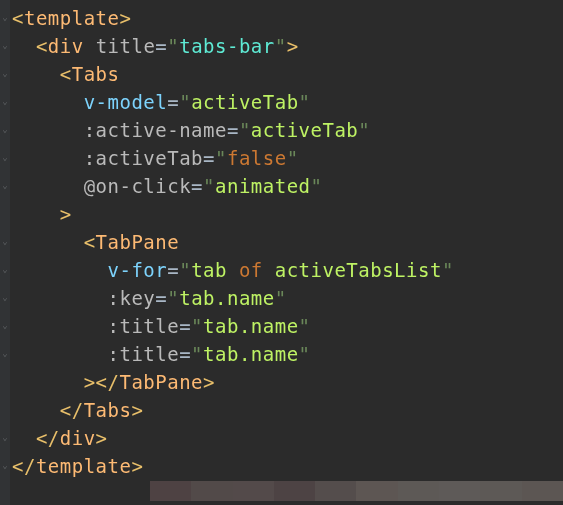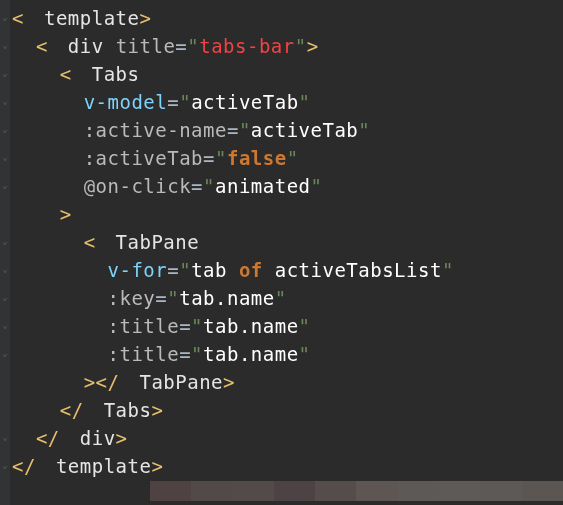--- a/index.html
+++ b/index.html
@@ -38,29 +38,29 @@
     line-height: 28px;
     text-align: center;
   }
   pre.code {
     position: relative;
     margin-left: 12px;
     white-space: pre;
     color: #a9b7c6;
     letter-spacing: 0.5px;
   }
-  .c-tag   { color: #e5e5e5; margin-left: 20px; }   
+  .c-tag   { color: #fdba74; }   
   .c-punct { color: #e8bf6a; }   
   .c-attr  { color: #bababa; }   
   .c-op    { color: #a9b7c6; }   
   .c-quote { color: #6a8759; }   
   .c-dir   { color: #7dd3fc; }   
-  .c-ident { color: #ffffff; margin-top: 16px; }   
-  .c-key   { color: #cc7832; font-weight: bold; }   
-  .c-str   { color: #ef4444; }   
+  .c-ident { color: #bef264; margin-top: 16px; }   
+  .c-key   { color: #cc7832; }   
+  .c-str   { color: #5eead4; }   
 
   .bottom-glitch {
     position: absolute;
     left: 150px;
     bottom: 4px;
     width: 413px;
     height: 20px;
     display: flex;
   }
   .bottom-glitch span {

